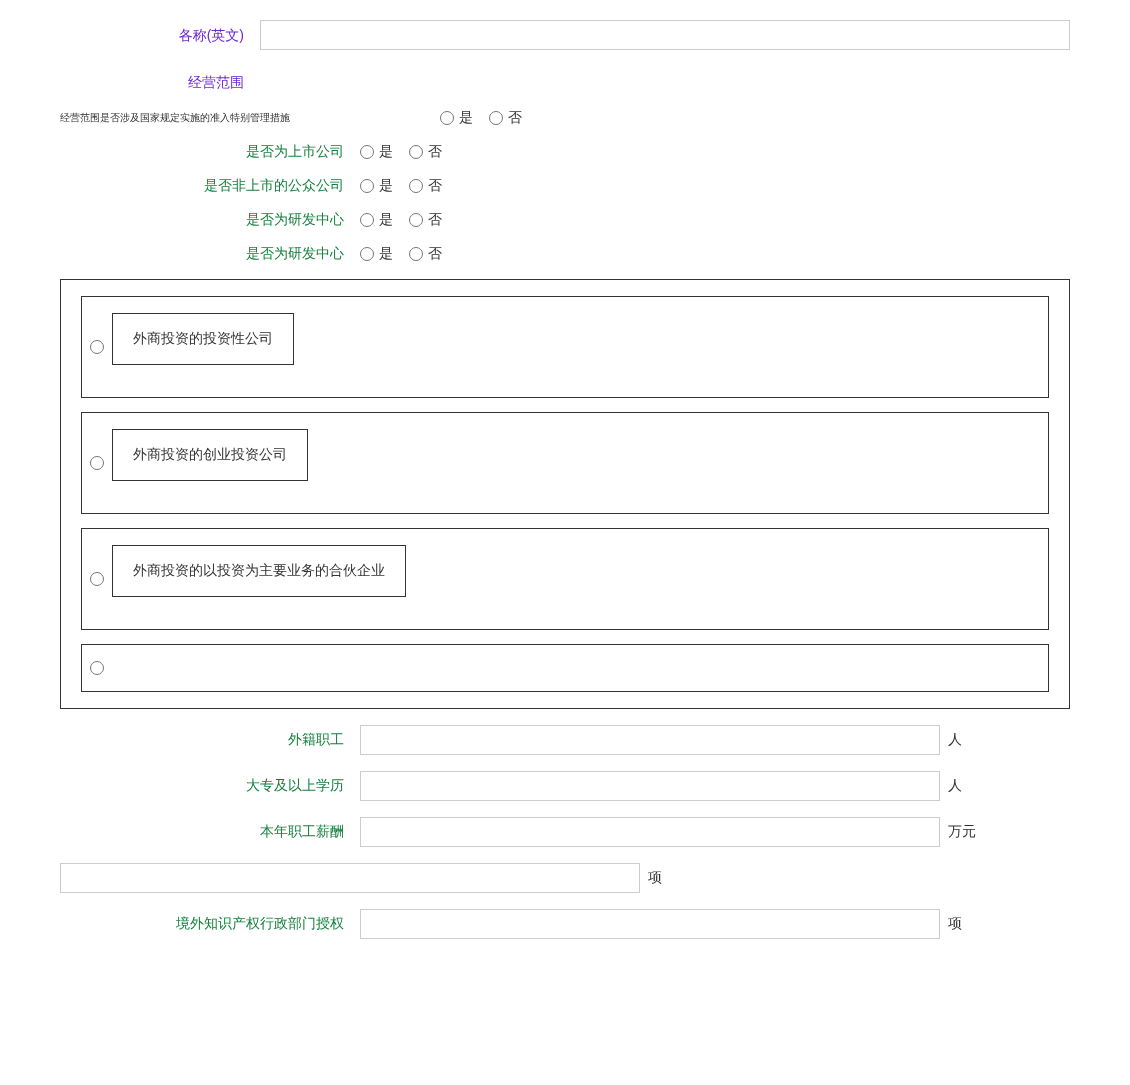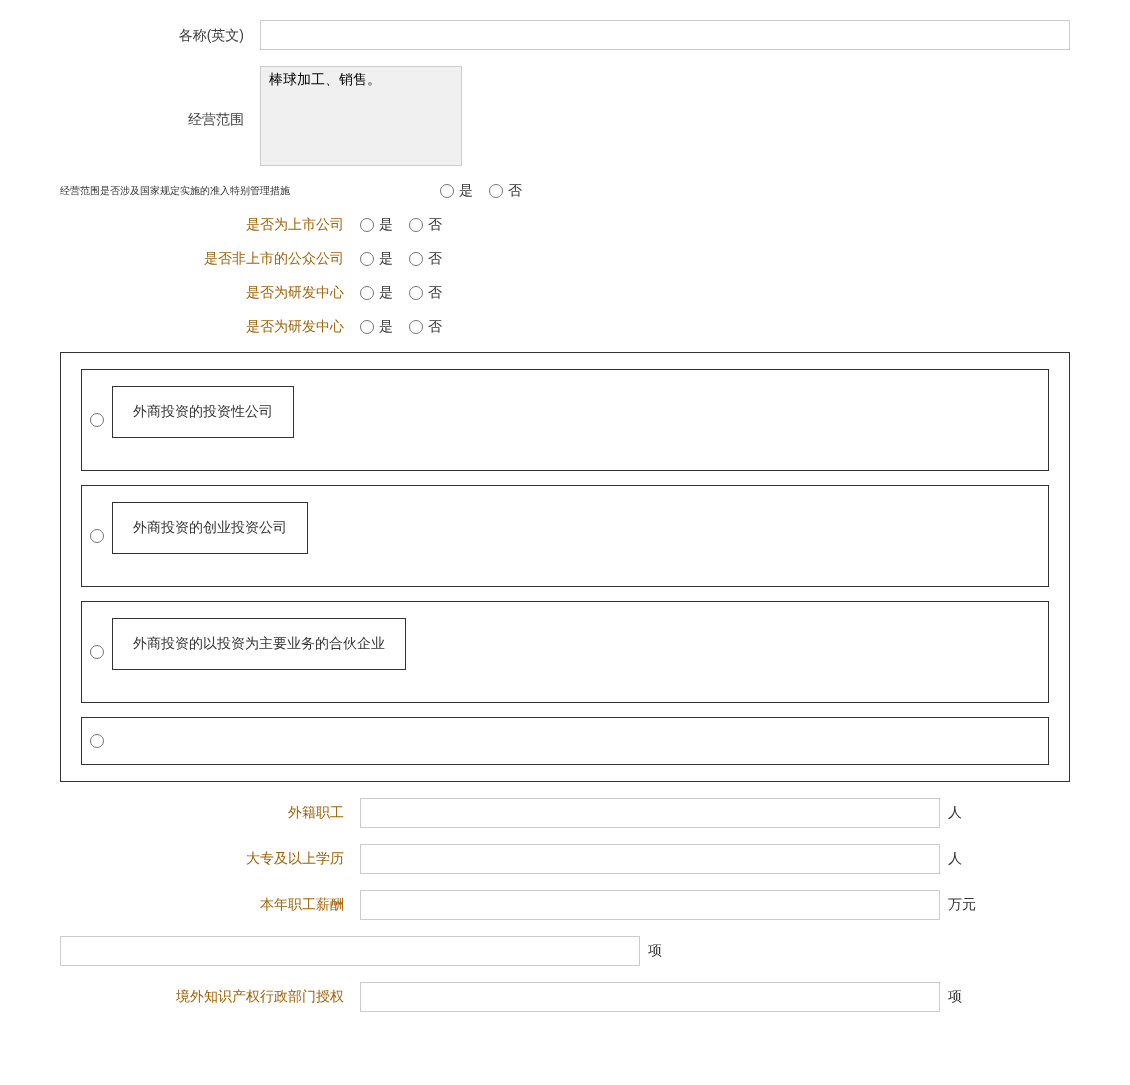--- a/index.html
+++ b/index.html
@@ -21,21 +21,21 @@
     }
     .form-row {
       display: flex;
       align-items: center;
       margin-bottom: 16px;
     }
     .form-label {
       min-width: 200px;
       text-align: right;
       padding-right: 16px;
-      color: #404040;
+      color: #6d28d9;
       font-size: 14px;
       line-height: 1.5;
     }
     .form-control {
       flex: 1;
       height: 30px;
       border: 1px solid #ccc;
       padding: 4px 8px;
       font-size: 14px;
       outline: none;
@@ -120,39 +120,36 @@
     }
     .center-label-row {
       display: flex;
       align-items: center;
       margin-bottom: 16px;
     }
     .center-label {
       min-width: 300px;
       text-align: right;
       padding-right: 16px;
-      color: #a16207;
+      color: #15803d;
       font-size: 14px;
     }
   </style>
 </head>
 <body>
 
 <div class="form-section">
 
   <div class="form-row">
     <label class="form-label">各称(英文)</label>
     <input type="text" class="form-control" value="" style="">
   </div>
 
   <div class="form-row" style="align-items: center;">
     <label class="form-label" style="padding-top:6px;">经营范围</label>
-    <div class="textarea-wrapper">
-      <textarea class="form-control" style="">棒球加工、销售。</textarea>
-    </div>
   </div>
 
   <div class="form-row-long-label">
     <span class="form-label-long">经营范围是否涉及国家规定实施的准入特别管理措施</span>
     <div class="radio-group">
       <label class="radio-item">
         <input type="radio" name="special_management" style="">
         <span class="radio-label">是</span>
       </label>
       <label class="radio-item">

